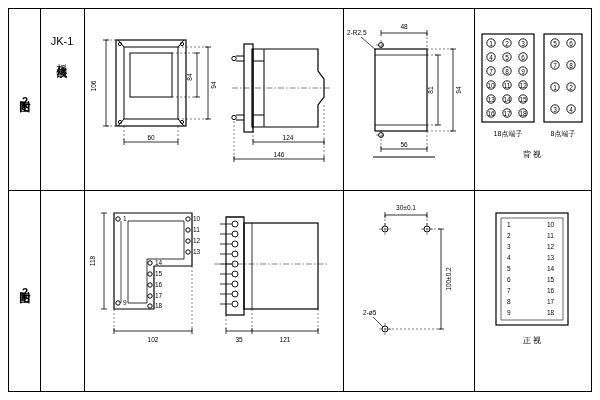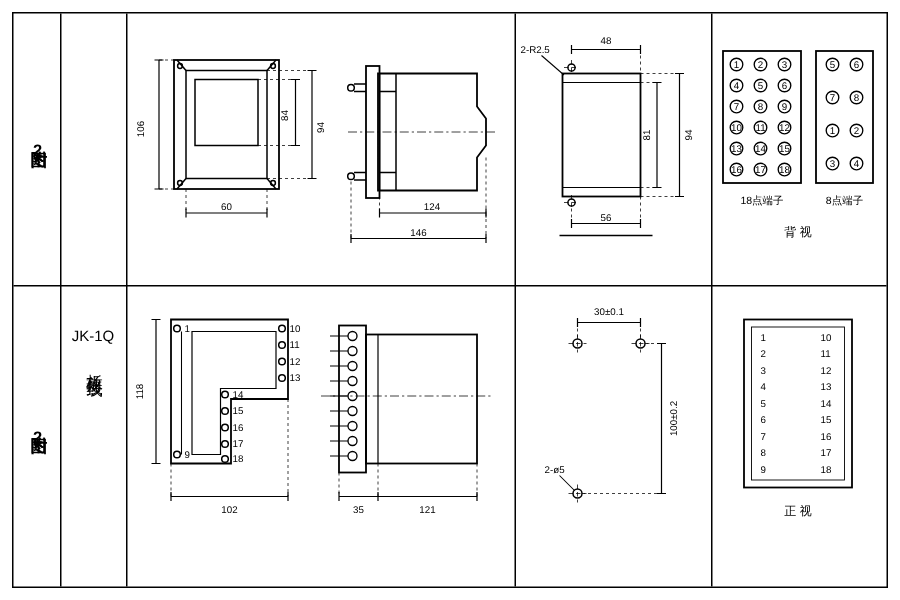--- a/index.html
+++ b/index.html
@@ -99,20 +99,26 @@
 
     <div class="vline" style="left:31px;"></div>
     <div class="vline" style="left:75px;"></div>
     <div class="vline" style="left:334px;"></div>
     <div class="vline" style="left:465px;"></div>
 
     <div class="cell label-col" style="left:0;top:0;width:31px;height:181px;">
       <div class="vert-text">附图2</div>
     </div>
 
+    <div class="cell" style="left:31px;top:0;width:44px;height:181px;">
+      <div style="position:absolute;left:0;top:26px;width:44px;text-align:center;font-size:11px;">JK-1</div>
+      <div style="position:absolute;left:0;top:46px;width:44px;display:flex;justify-content:center;">
+        <div class="vert-text-2">板后接线</div>
+      </div>
+    </div>
 
     <div class="cell" style="left:75px;top:0;width:259px;height:181px;">
       <svg class="fig-svg" width="259" height="181" viewBox="0 0 259 181">
         <g stroke="#000" fill="none" stroke-width="1">
 
           <rect x="32" y="31" width="70" height="86" stroke-width="1.2"></rect>
 
           <rect x="40" y="38" width="54" height="72" stroke-width="1"></rect>
 
           <rect x="46" y="44" width="42" height="44" stroke-width="1"></rect>
@@ -326,26 +332,20 @@
           <text class="tiny-cn" x="89" y="127" text-anchor="middle">8点端子</text>
           <text class="cap-cn" x="58" y="148" text-anchor="middle">背  视</text>
         </g>
       </svg>
     </div>
 
     <div class="cell label-col" style="left:0;top:182px;width:31px;height:199px;">
       <div class="vert-text">附图2</div>
     </div>
 
-    <div class="cell" style="left:31px;top:182px;width:44px;height:199px;">
-      <div style="position:absolute;left:0;top:28px;width:44px;text-align:center;font-size:10px;">JK-1Q</div>
-      <div style="position:absolute;left:0;top:50px;width:44px;display:flex;justify-content:center;">
-        <div class="vert-text-2">板前接线</div>
-      </div>
-    </div>
 
     <div class="cell" style="left:75px;top:182px;width:259px;height:199px;">
       <svg class="fig-svg" width="259" height="199" viewBox="0 0 259 199">
         <g stroke="#000" fill="none" stroke-width="1">
 
           <path d="M30,22 L108,22 L108,75 L70,75 L70,118 L30,118 Z" stroke-width="1.2"></path>
 
           <line x1="37" y1="30" x2="37" y2="112" stroke-width="0.7"></line>
           <path d="M44,30 L100,30 L100,68 L63,68 L63,112 L44,112 Z" stroke-width="0.8"></path>
 

